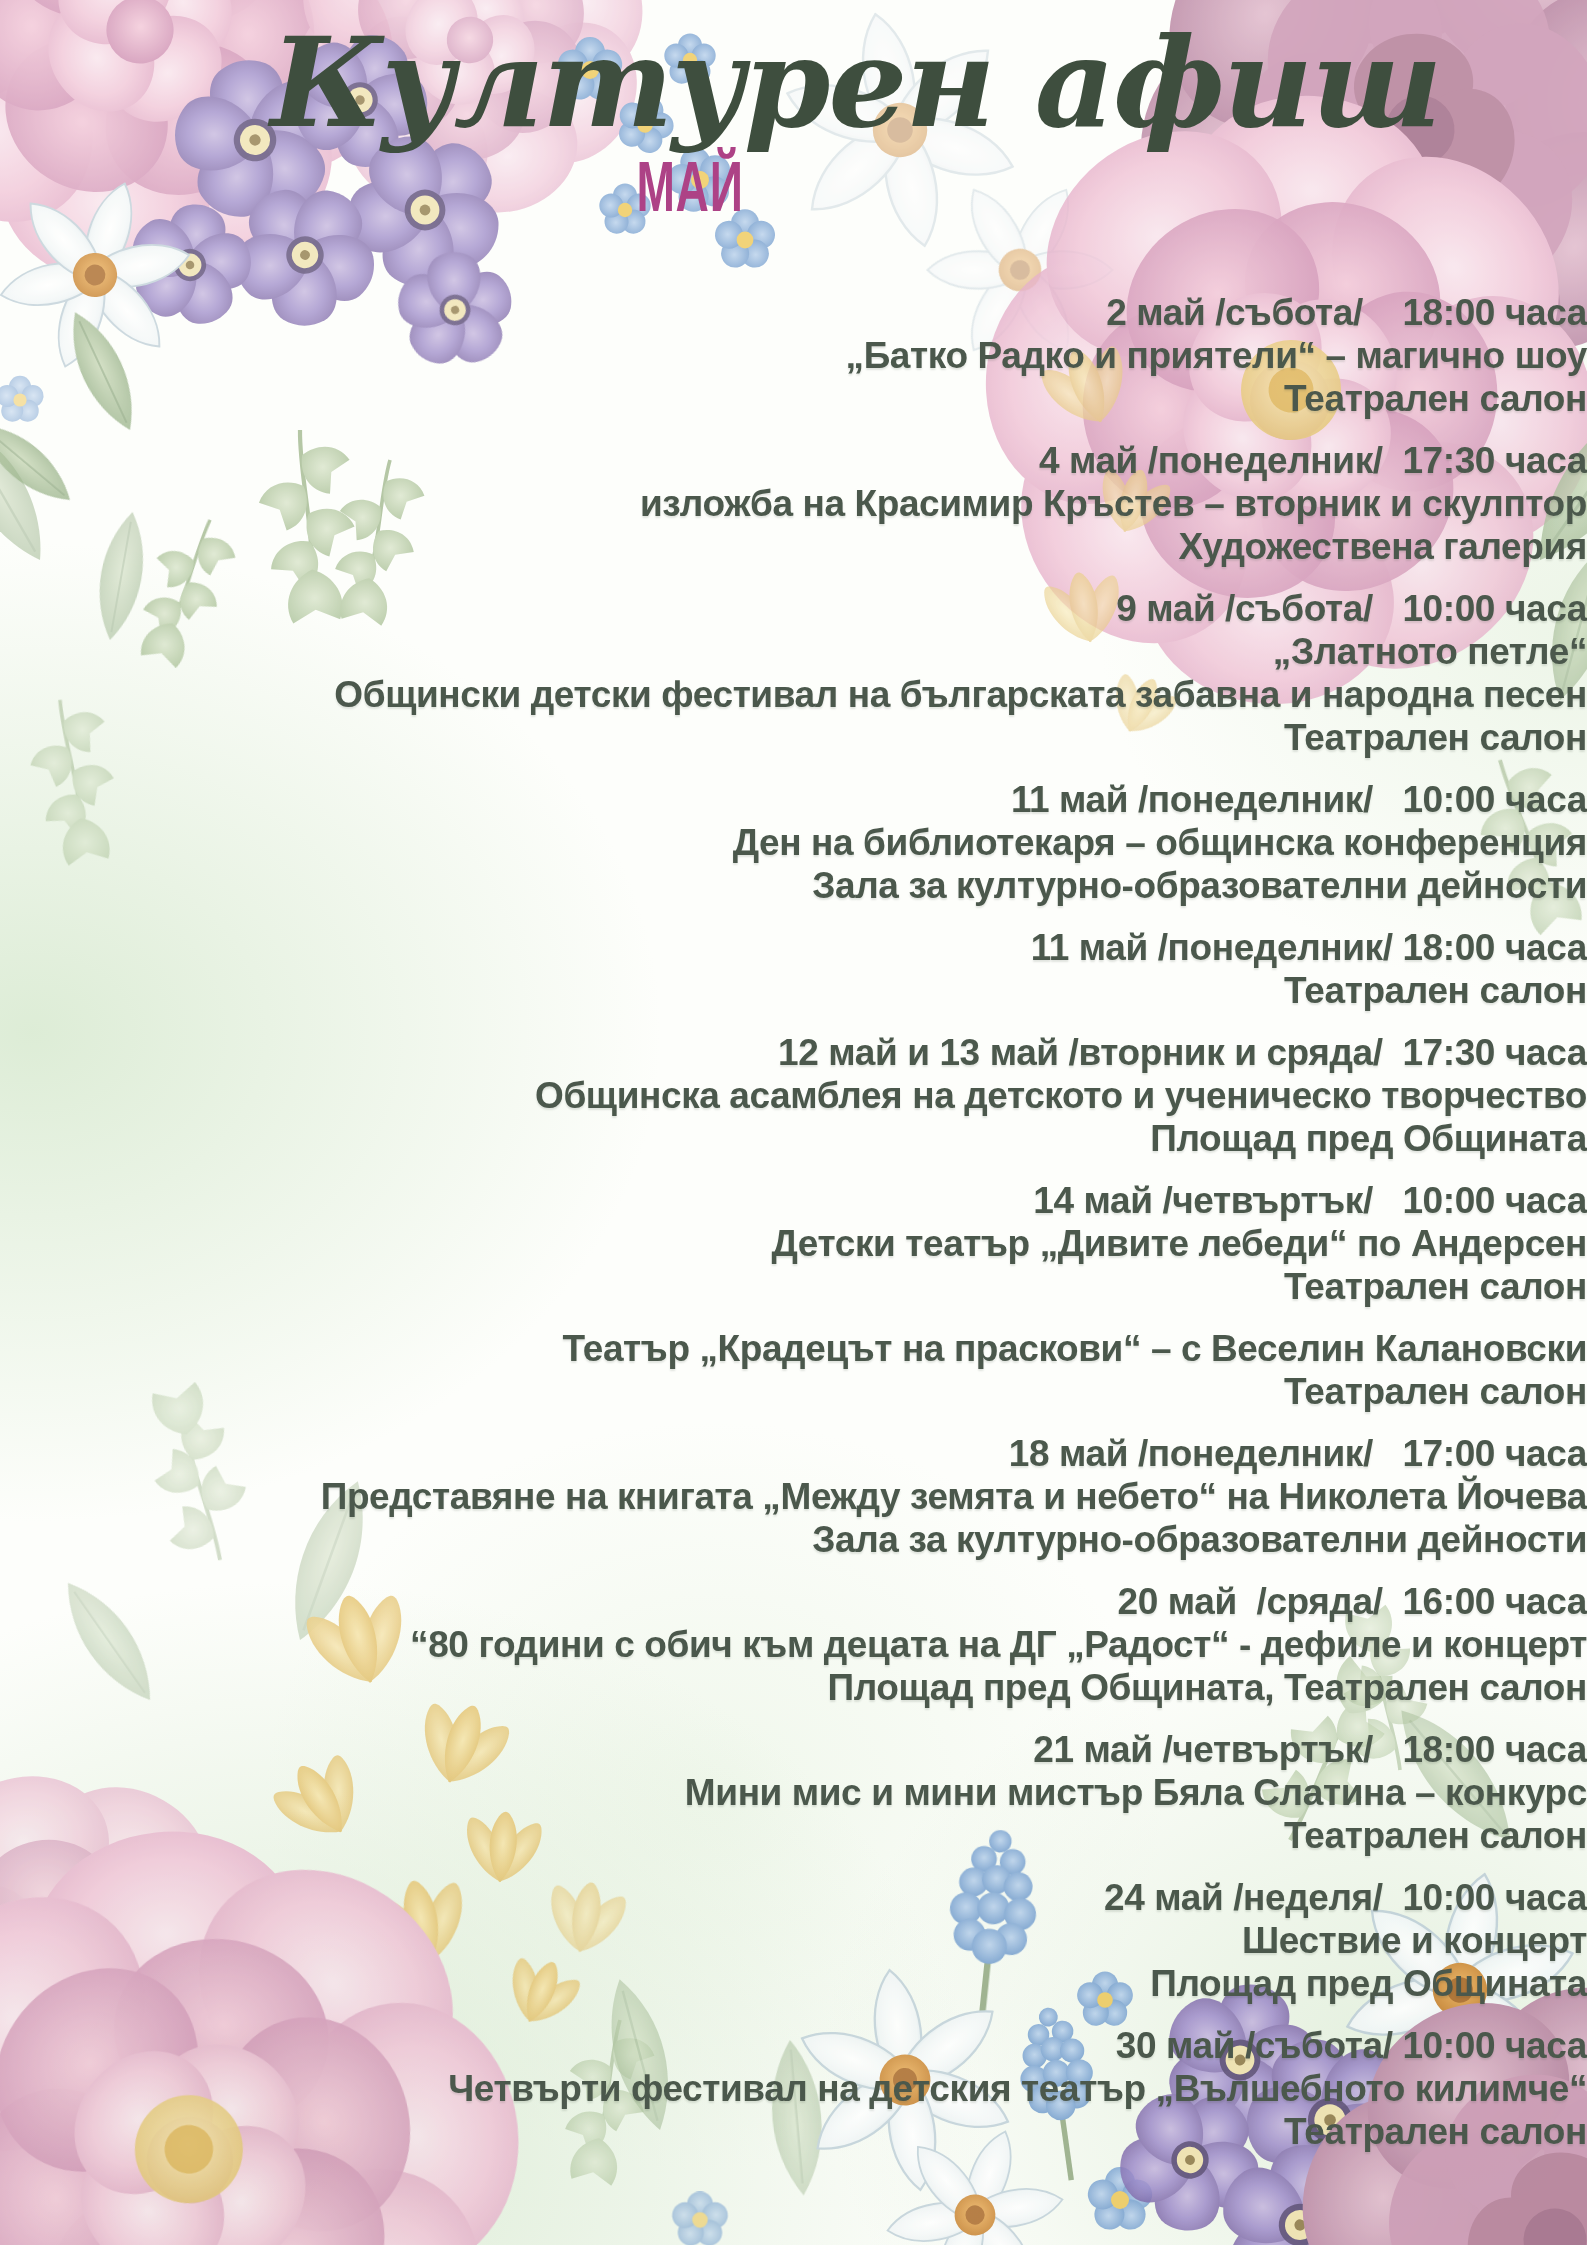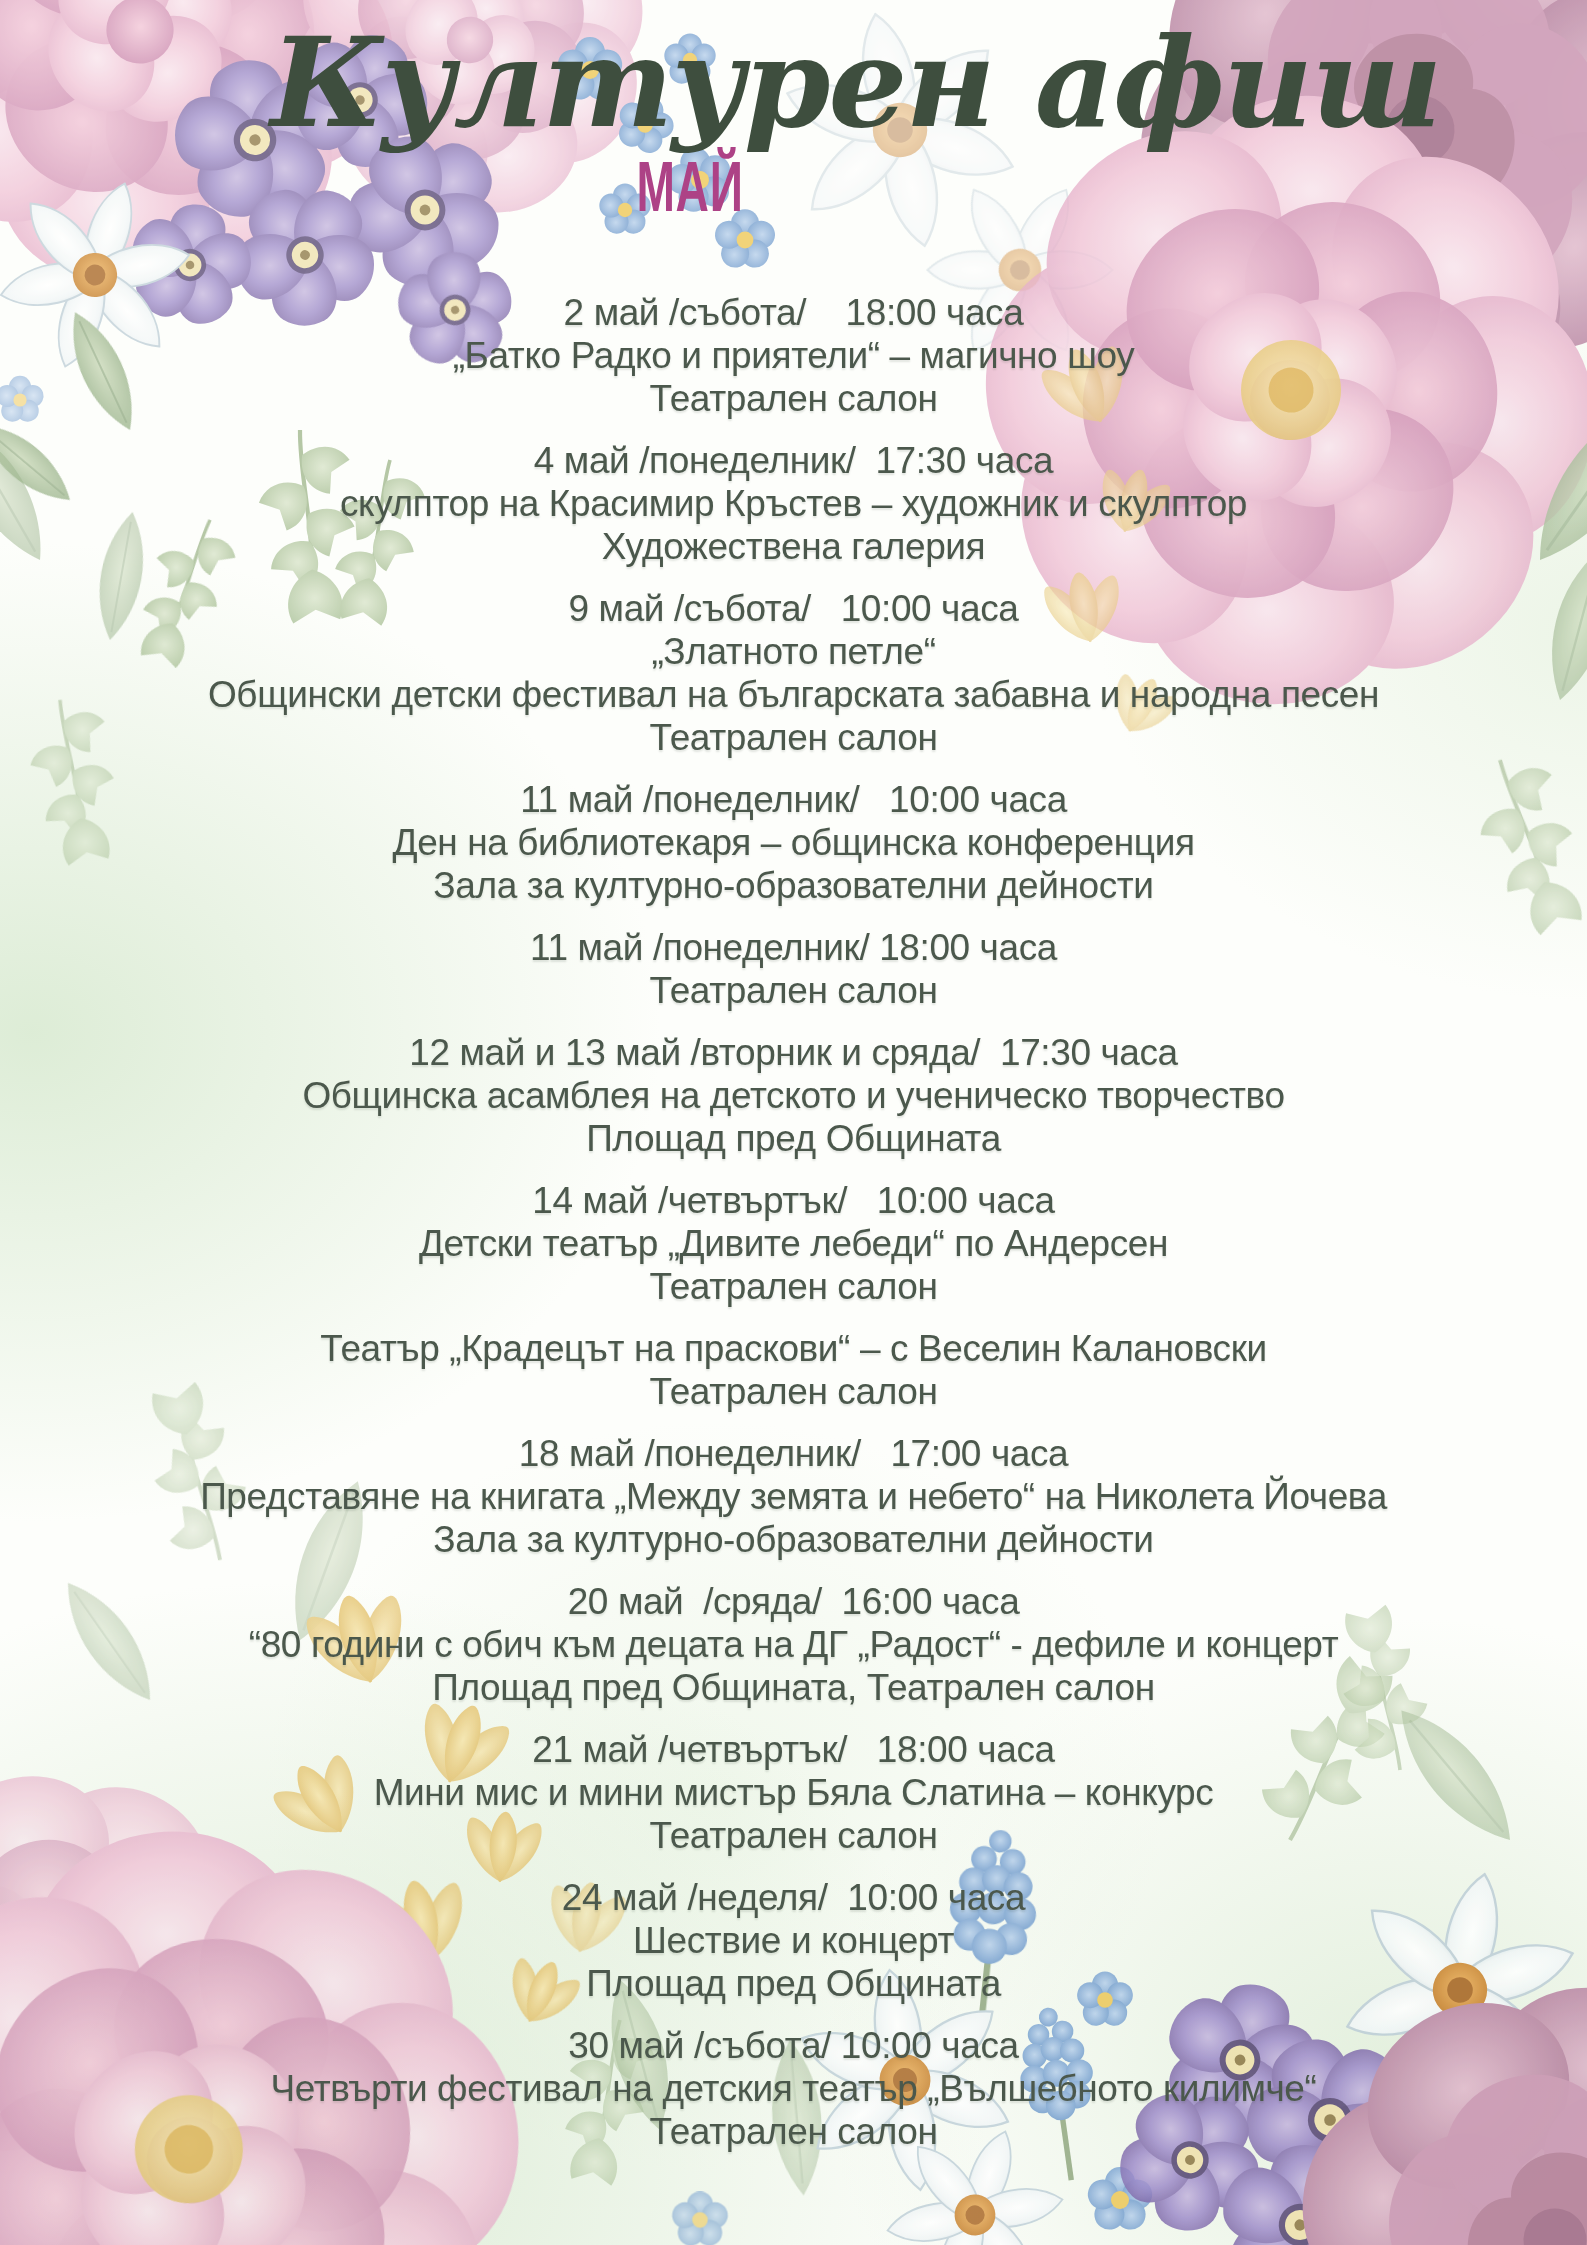--- a/index.html
+++ b/index.html
@@ -35,22 +35,22 @@
     letter-spacing: 1px;
     transform: scaleX(.66);
     color: var(--month-color, #ad4286);
   }
   .events {
     position: absolute; top: 291px; left: 0; right: 0;
     display: flex; flex-direction: column; align-items: center;
   }
   .event { margin-bottom: 19px; width: 100%; }
   .line {
-    text-align: center;
-    font-weight: 400; font-size: 37px; line-height: 43px;
+    text-align: right;
+    font-weight: 700; font-size: 37px; line-height: 43px;
     letter-spacing: -0.4px;
     color: var(--text-color, #4b584c);
     text-shadow: 0 2px 2px rgba(55,70,55,.14);
     white-space: pre-wrap;
   }
 </style>
 </head>
 <body>
 
 <svg id="florals" width="1587" height="2245" viewBox="0 0 1587 2245" xmlns="http://www.w3.org/2000/svg" aria-hidden="true">
@@ -317,21 +317,21 @@
     <div class="line">2 май /събота/    18:00 часа</div>
     <div>
           <div class="line">„Батко Радко и приятели“ – магично шоу</div>
         </div>
     <div class="line">Театрален салон</div>
   </div>
 
   <div class="event">
     <div class="line">4 май /понеделник/  17:30 часа</div>
     <div>
-          <div class="line">скулптор на Красимир Кръстев – художник и скулптор</div>
+          <div class="line">изложба на Красимир Кръстев – вторник и скулптор</div>
         </div>
     <div class="line">Художествена галерия</div>
   </div>
 
   <div class="event">
     <div class="line">9 май /събота/   10:00 часа</div>
     <div>
           <div class="line">„Златното петле“</div>
           <div class="line">Общински детски фестивал на българската забавна и народна песен</div>
         </div>

